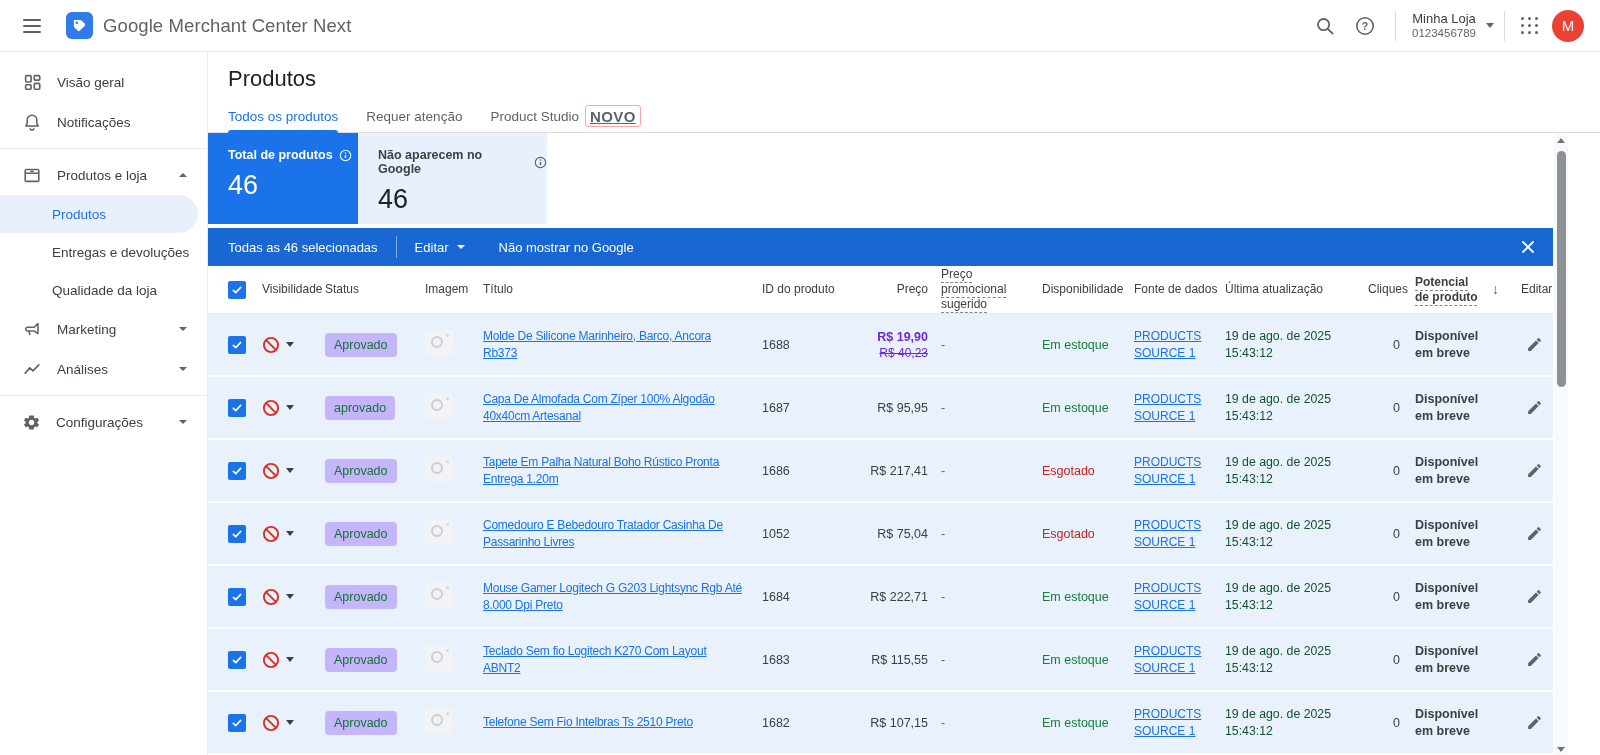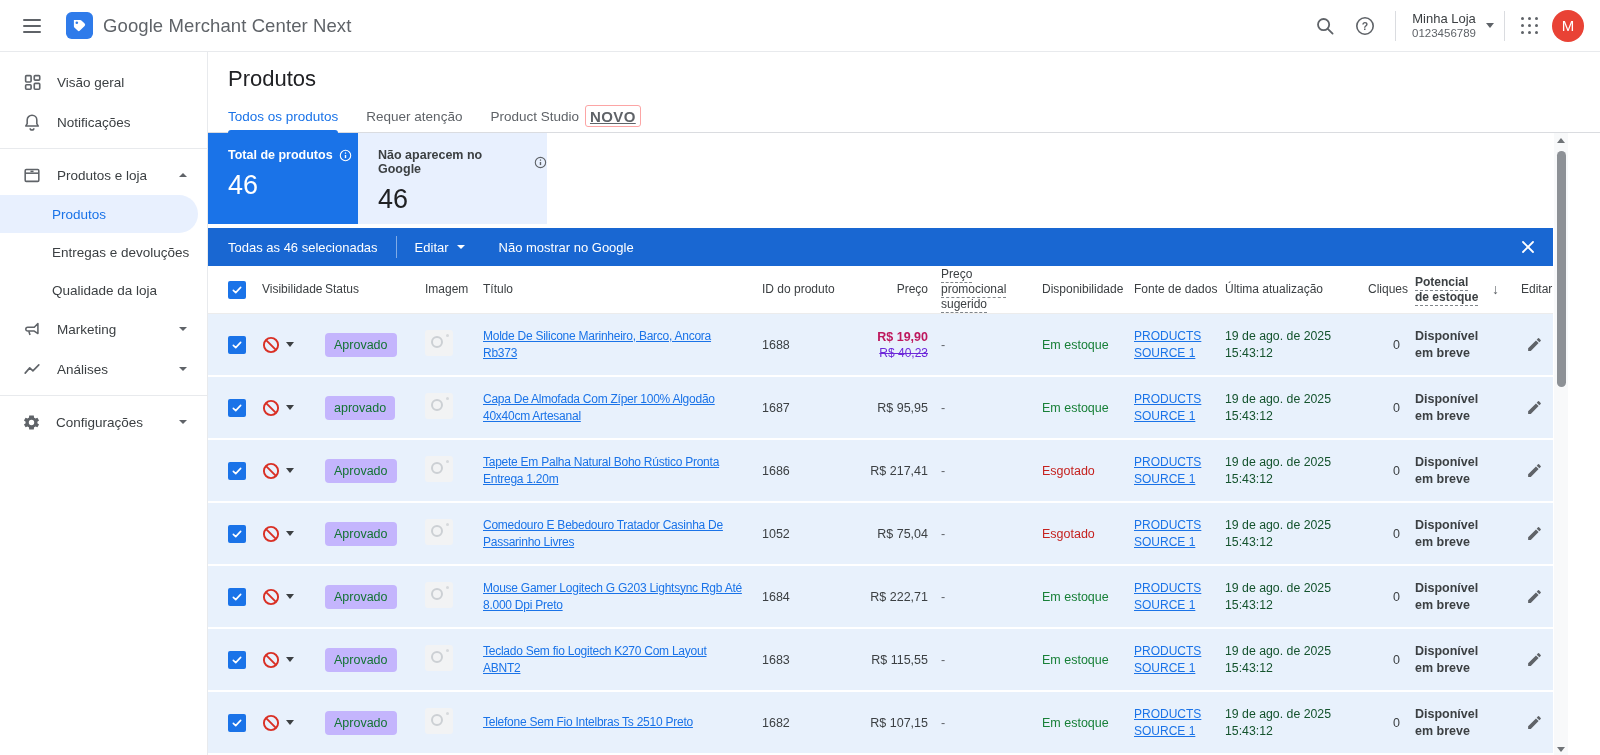--- a/index.html
+++ b/index.html
@@ -95,21 +95,21 @@
   .cell-vis { display:flex; align-items:center; gap:6px; cursor:pointer; }
   .chip { display:inline-block; background:#c4b5fd; color:#137333; padding:5px 9px; border-radius:4px; font-size:12.5px; }
   .img-ph { width:28px; height:26px; background:#f2f3f4; border-radius:3px; position:relative; }
   .img-ph .lens { position:absolute; left:6px; top:6px; width:12px; height:12px; border:2px solid #ccd0d4; border-radius:50%; }
   .img-ph .dot { position:absolute; right:4px; top:4px; width:3px; height:3px; border-radius:50%; background:#d6d9dc; }
   .td-title { padding-right:16px; }
   .title-link { color:#1a73e8; text-decoration:underline; font-size:12px; letter-spacing:-0.25px;
     line-height:17px; cursor:pointer; }
   .td-price { line-height:16px; color:#3c4043; }
   .td-price .p { white-space:nowrap; }
-  .td-price .p.sale { color:#be185d; font-weight:700; }
+  .td-price .p.sale { color:#6d28d9; font-weight:700; }
   .old-price { color:#6d28d9; text-decoration:line-through; font-size:12px; white-space:nowrap; }
   .td-promo { padding-left:13px; color:#5f6368; }
   .avail.in { color:#188038; } .avail.out { color:#c5221f; }
   .source-link { display:inline-block; width:66px; color:#1a73e8; text-decoration:underline;
     font-size:12px; line-height:17px; cursor:pointer; }
   .td-updated { line-height:17px; color:#14532d; font-size:12.3px; }
   .td-pot { padding-left:15px; padding-right:12px; line-height:17px;font-weight:bold; }
   .edit-btn { margin-left:9px; width:26px; height:26px; display:flex; align-items:center; justify-content:center;
     border-radius:50%; cursor:pointer; }
 
@@ -308,21 +308,21 @@
       <div class="th">Status</div>
       <div class="th">Imagem</div>
       <div class="th">Título</div>
       <div class="th">ID do produto</div>
       <div class="th th-price">Preço</div>
       <div class="th th-promo"><span class="dashed-u">Preço promocional sugerido</span></div>
       <div class="th">Disponibilidade</div>
       <div class="th">Fonte de dados</div>
       <div class="th">Última atualização</div>
       <div class="th th-clicks">Cliques</div>
-      <div class="th th-pot"><span class="dashed-u">Potencial de estoque</span></div>
+      <div class="th th-pot"><span class="dashed-u">Potencial de produto</span></div>
       <div class="th th-sort">↓</div>
       <div class="th th-edit">Editar</div>
     </div>
 
     <div>
         <div class="grid-cols row">
     <div class="cell-check">
             <span class="checkbox">
       <svg width="12" height="12" viewBox="0 0 18 18" fill="none" stroke="#fff" stroke-width="2.4" stroke-linecap="round" stroke-linejoin="round">
                 <path d="M3.5 9.5l3.6 3.5 7.4-8"></path>

